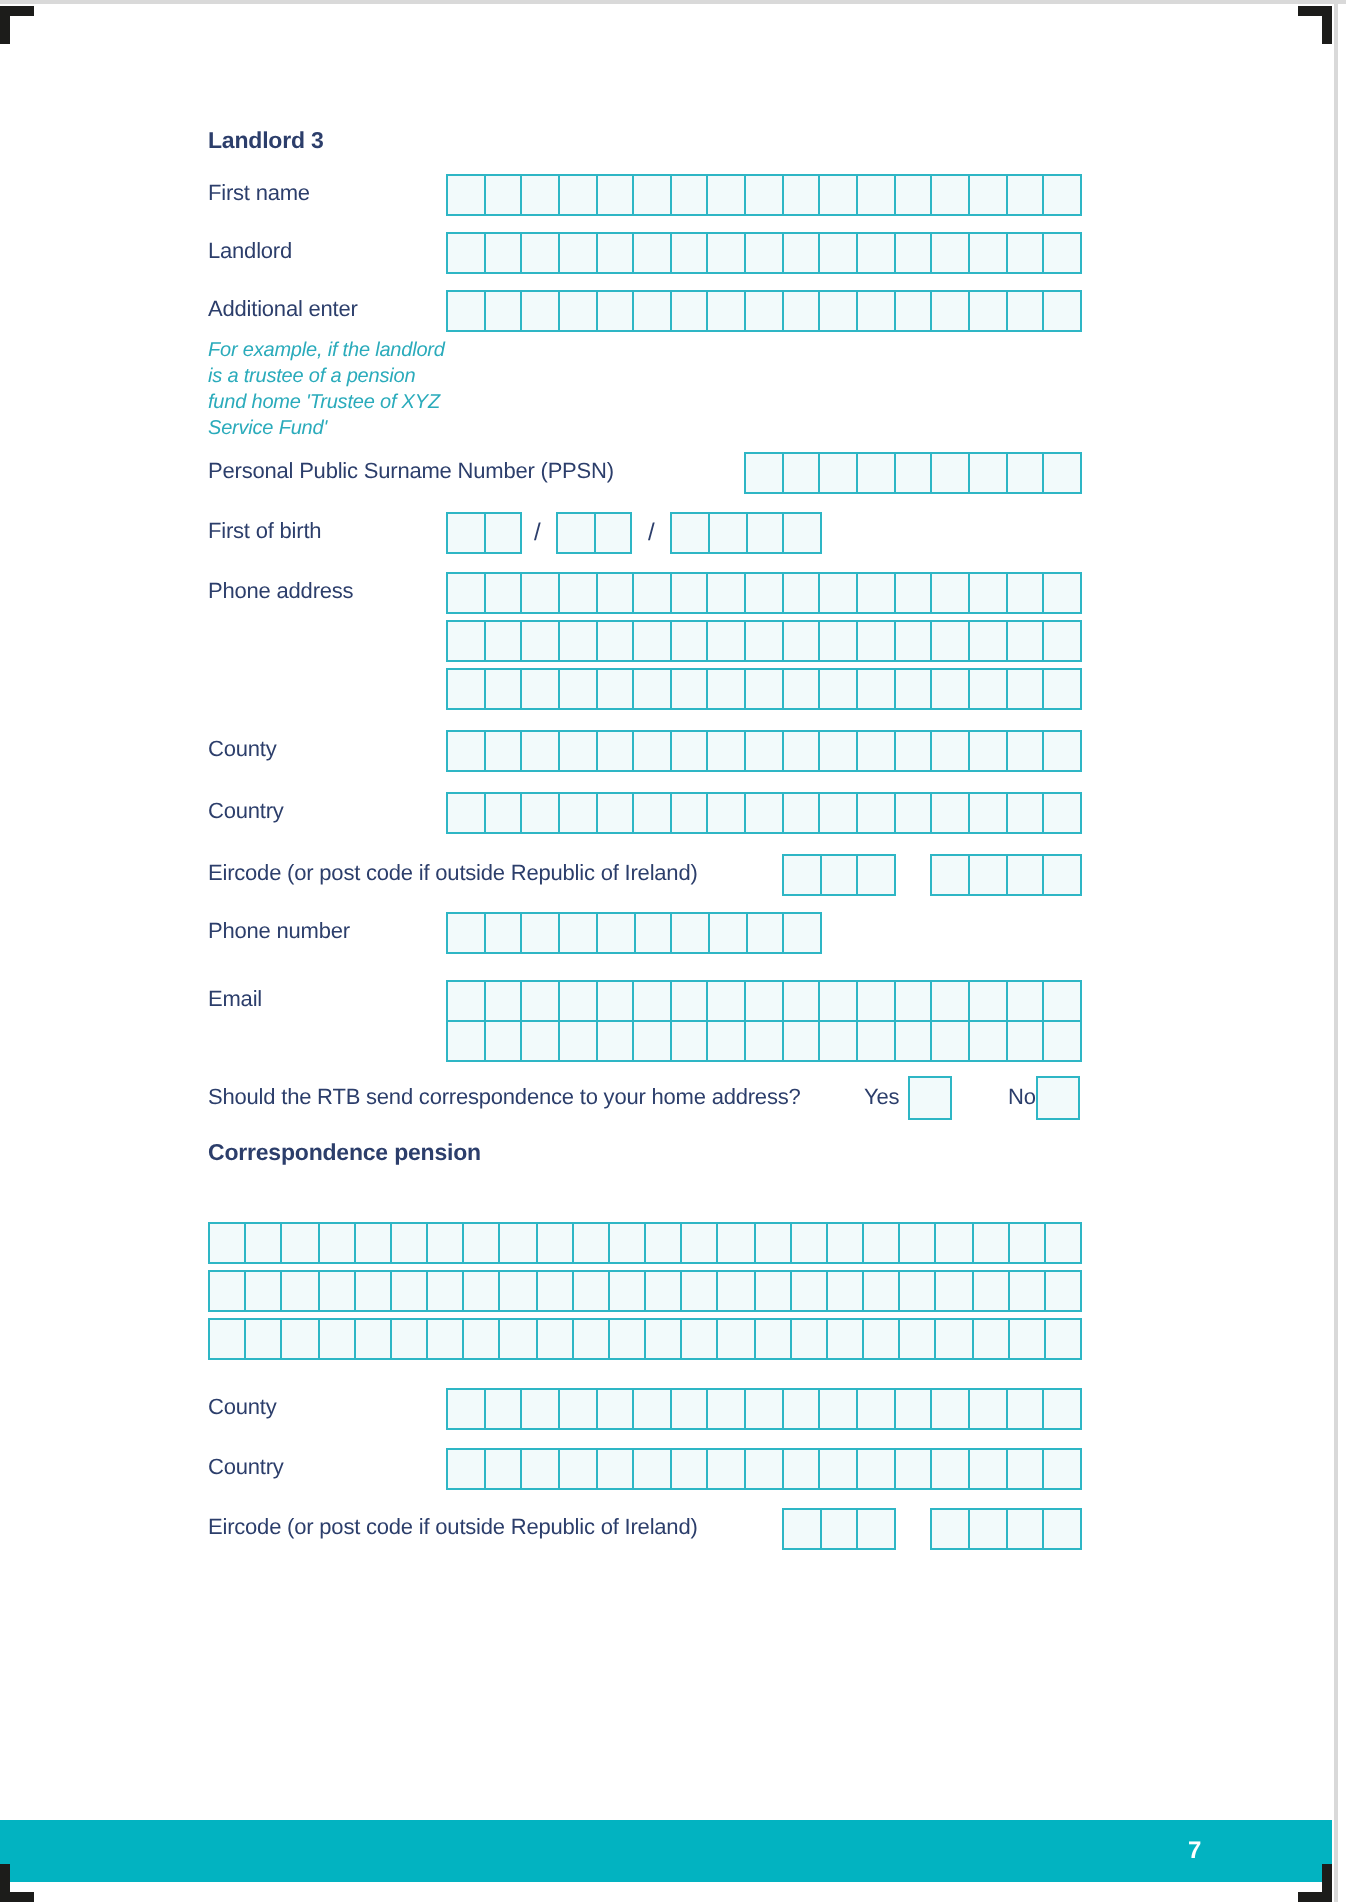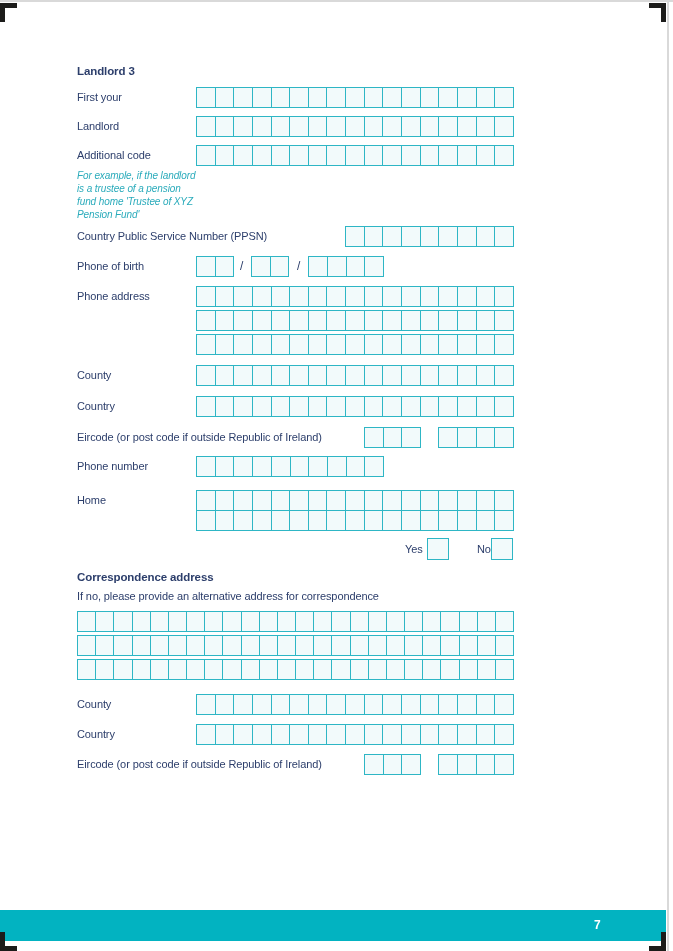--- a/index.html
+++ b/index.html
@@ -20,21 +20,21 @@
   .edge-top{position:absolute;left:0;top:0;width:673px;height:2px;background:var(--edge);}
   .edge-right{position:absolute;left:667px;top:0;width:2px;height:951px;background:var(--edge);}
 
   
   .crop{position:absolute;width:17px;height:19px;z-index:6;}
   .crop.tl{left:0;top:3px;border-top:5px solid var(--crop);border-left:5px solid var(--crop);}
   .crop.tr{left:649px;top:3px;border-top:5px solid var(--crop);border-right:5px solid var(--crop);}
   .crop.bl{left:0;top:932px;border-bottom:5px solid var(--crop);border-left:5px solid var(--crop);}
   .crop.br{left:649px;top:932px;border-bottom:5px solid var(--crop);border-right:5px solid var(--crop);}
 
-  .sheet{position:absolute;left:77px;top:0;width:437px;height:900px;}
+  .sheet{position:absolute;left:104px;top:0;width:437px;height:900px;}
 
   .title{position:absolute;left:0;font-size:11.5px;font-weight:bold;color:var(--navy);letter-spacing:-0.1px;}
   .lbl{position:absolute;font-size:11px;color:var(--navy);line-height:21px;letter-spacing:-0.1px;white-space:nowrap;}
   .sub{position:absolute;font-size:11px;color:var(--navy);letter-spacing:-0.1px;white-space:nowrap;}
 
   .boxes{position:absolute;display:flex;height:21px;}
   .cell{flex:1;border:1px solid var(--box-border);background:var(--box-fill);margin-left:-1px;}
   .cell:first-child{margin-left:0;}
   .slash{position:absolute;font-size:12px;color:var(--navy);line-height:21px;}
 
@@ -56,21 +56,21 @@
 
   <div class="crop tl"></div>
   <div class="crop tr"></div>
   <div class="crop bl"></div>
   <div class="crop br"></div>
 
   <div class="sheet">
 
     <div class="title" style="top:65px">Landlord 3</div>
 
-    <span class="lbl" style="top:87px">First your</span>
+    <span class="lbl" style="top:87px">First name</span>
     <span class="boxes" style="top:87px;left:119px;width:318px">
         <span class="cell"></span>
         <span class="cell"></span>
         <span class="cell"></span>
         <span class="cell"></span>
         <span class="cell"></span>
         <span class="cell"></span>
         <span class="cell"></span>
         <span class="cell"></span>
         <span class="cell"></span>
@@ -98,21 +98,21 @@
         <span class="cell"></span>
         <span class="cell"></span>
         <span class="cell"></span>
         <span class="cell"></span>
         <span class="cell"></span>
         <span class="cell"></span>
         <span class="cell"></span>
         <span class="cell"></span>
       </span>
 
-    <span class="lbl" style="top:145px">Additional code</span>
+    <span class="lbl" style="top:145px">Additional enter</span>
     <span class="boxes" style="top:145px;left:119px;width:318px">
         <span class="cell"></span>
         <span class="cell"></span>
         <span class="cell"></span>
         <span class="cell"></span>
         <span class="cell"></span>
         <span class="cell"></span>
         <span class="cell"></span>
         <span class="cell"></span>
         <span class="cell"></span>
@@ -122,37 +122,37 @@
         <span class="cell"></span>
         <span class="cell"></span>
         <span class="cell"></span>
         <span class="cell"></span>
         <span class="cell"></span>
       </span>
     <div class="note">
       <div>For example, if the landlord</div>
       <div>is a trustee of a pension</div>
       <div>fund home 'Trustee of XYZ</div>
-      <div>Pension Fund'</div>
+      <div>Service Fund'</div>
     </div>
 
-    <span class="lbl" style="top:226px">Country Public Service Number (PPSN)</span>
+    <span class="lbl" style="top:226px">Personal Public Surname Number (PPSN)</span>
     <span class="boxes" style="top:226px;left:268px;width:169px">
         <span class="cell"></span>
         <span class="cell"></span>
         <span class="cell"></span>
         <span class="cell"></span>
         <span class="cell"></span>
         <span class="cell"></span>
         <span class="cell"></span>
         <span class="cell"></span>
         <span class="cell"></span>
       </span>
 
-    <span class="lbl" style="top:256px">Phone of birth</span>
+    <span class="lbl" style="top:256px">First of birth</span>
     <span class="boxes" style="top:256px;left:119px;width:38px">
         <span class="cell"></span>
         <span class="cell"></span>
       </span>
     <span class="slash" style="top:256px;left:163px">/</span>
     <span class="boxes" style="top:256px;left:174px;width:38px">
         <span class="cell"></span>
         <span class="cell"></span>
       </span>
     <span class="slash" style="top:256px;left:220px">/</span>
@@ -284,21 +284,21 @@
         <span class="cell"></span>
         <span class="cell"></span>
         <span class="cell"></span>
         <span class="cell"></span>
         <span class="cell"></span>
         <span class="cell"></span>
         <span class="cell"></span>
         <span class="cell"></span>
       </span>
 
-    <span class="lbl" style="top:490px">Home</span>
+    <span class="lbl" style="top:490px">Email</span>
     <span class="boxes" style="top:490px;left:119px;width:318px">
         <span class="cell"></span>
         <span class="cell"></span>
         <span class="cell"></span>
         <span class="cell"></span>
         <span class="cell"></span>
         <span class="cell"></span>
         <span class="cell"></span>
         <span class="cell"></span>
         <span class="cell"></span>
@@ -324,27 +324,27 @@
         <span class="cell"></span>
         <span class="cell"></span>
         <span class="cell"></span>
         <span class="cell"></span>
         <span class="cell"></span>
         <span class="cell"></span>
         <span class="cell"></span>
         <span class="cell"></span>
       </span>
 
+    <span class="lbl" style="top:538px;line-height:22px">Should the RTB send correspondence to your home address?</span>
     <span class="lbl" style="top:538px;left:328px;line-height:22px">Yes</span>
     <span class="checkbox" style="top:538px;left:350px"></span>
     <span class="lbl" style="top:538px;left:400px;line-height:22px">No</span>
     <span class="checkbox" style="top:538px;left:414px"></span>
 
-    <div class="title" style="top:571px">Correspondence address</div>
-    <div class="sub" style="top:590px">If no, please provide an alternative address for correspondence</div>
+    <div class="title" style="top:571px">Correspondence pension</div>
 
     <span class="boxes" style="top:611px;left:0;width:437px">
         <span class="cell"></span>
         <span class="cell"></span>
         <span class="cell"></span>
         <span class="cell"></span>
         <span class="cell"></span>
         <span class="cell"></span>
         <span class="cell"></span>
         <span class="cell"></span>

